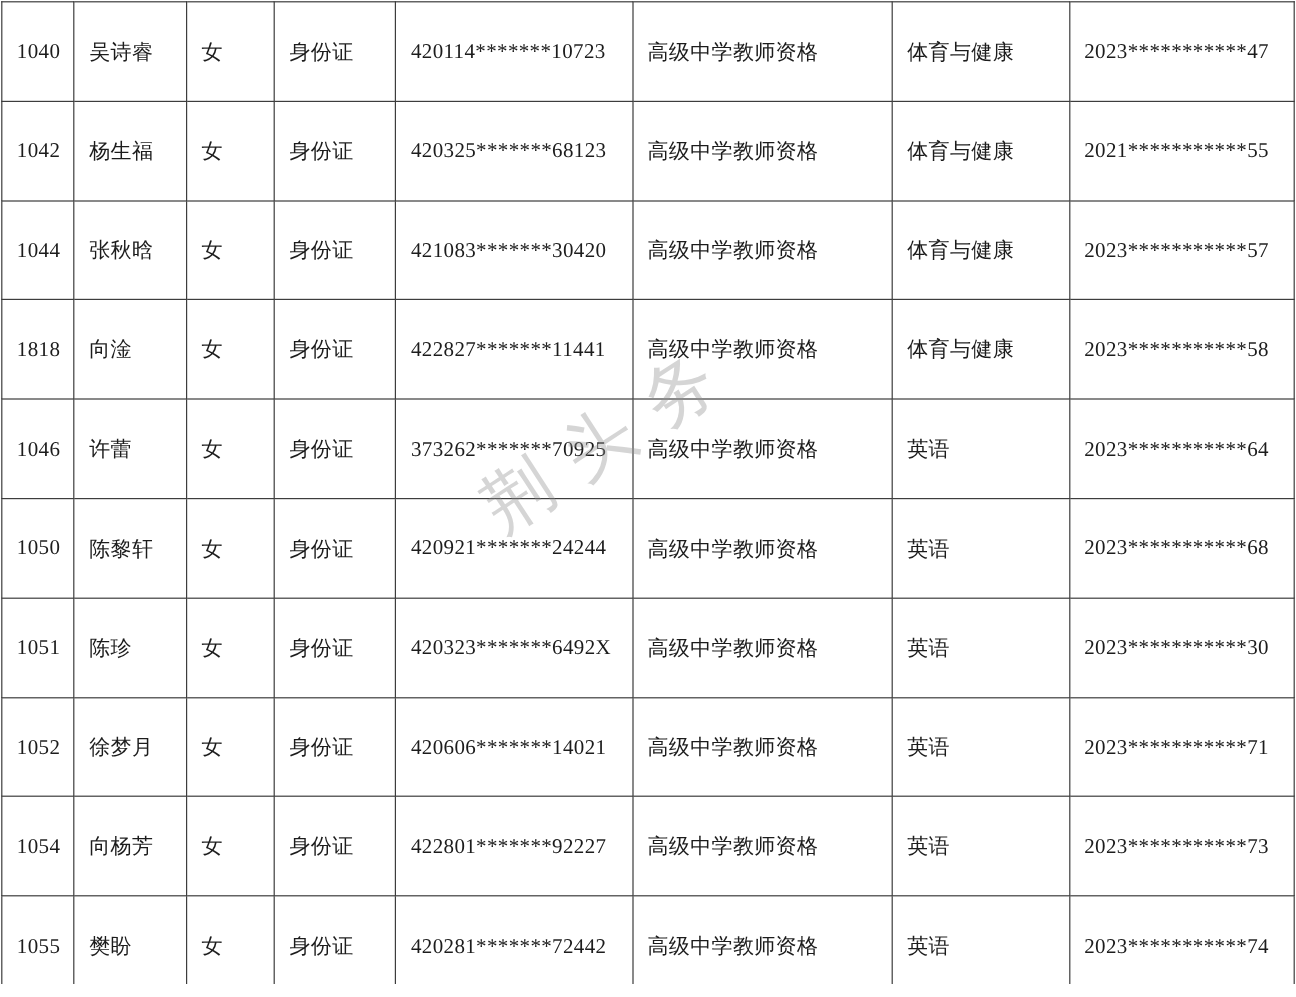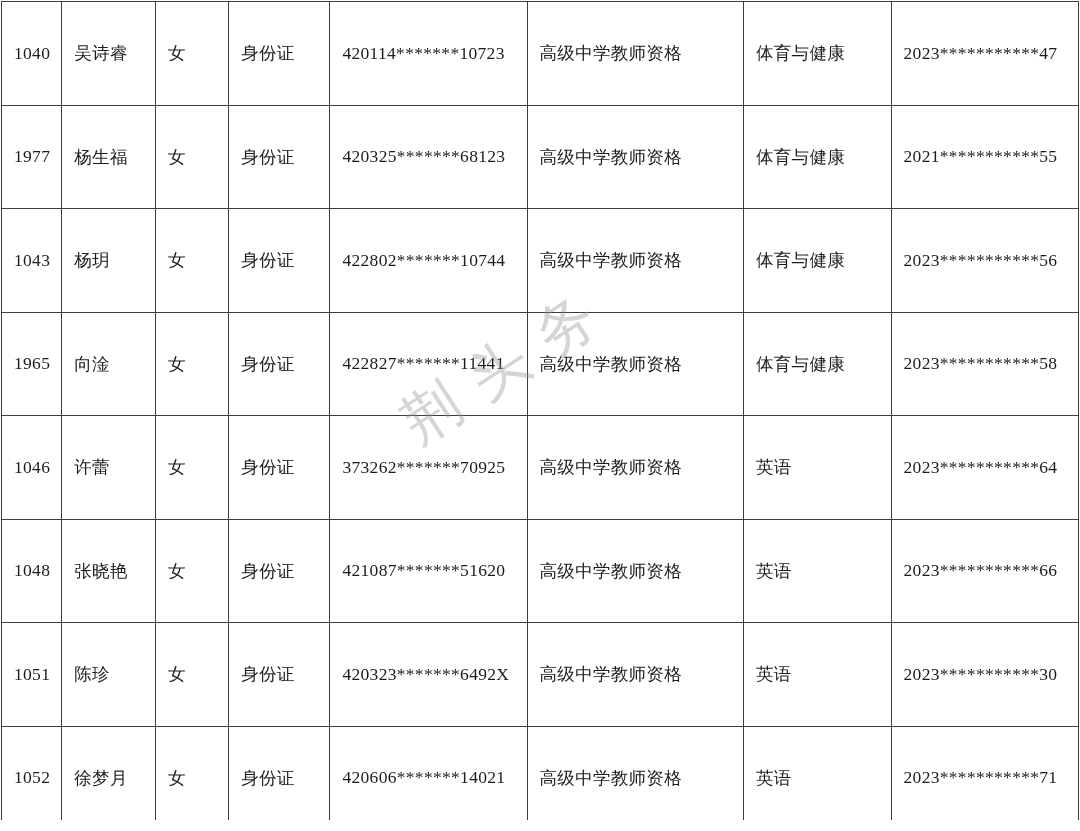--- a/index.html
+++ b/index.html
@@ -81,68 +81,68 @@
           <td>1040</td>
           <td>吴诗睿</td>
           <td>女</td>
           <td>身份证</td>
           <td>420114*******10723</td>
           <td>高级中学教师资格</td>
           <td>体育与健康</td>
           <td>2023***********47</td>
         </tr>
         <tr>
-          <td>1977</td>
+          <td>1042</td>
           <td>杨生福</td>
           <td>女</td>
           <td>身份证</td>
           <td>420325*******68123</td>
           <td>高级中学教师资格</td>
           <td>体育与健康</td>
           <td>2021***********55</td>
         </tr>
         <tr>
-          <td>1043</td>
-          <td>杨玥</td>
+          <td>1044</td>
+          <td>张秋晗</td>
           <td>女</td>
           <td>身份证</td>
-          <td>422802*******10744</td>
+          <td>421083*******30420</td>
           <td>高级中学教师资格</td>
           <td>体育与健康</td>
-          <td>2023***********56</td>
+          <td>2023***********57</td>
         </tr>
         <tr>
-          <td>1965</td>
+          <td>1818</td>
           <td>向淦</td>
           <td>女</td>
           <td>身份证</td>
           <td>422827*******11441</td>
           <td>高级中学教师资格</td>
           <td>体育与健康</td>
           <td>2023***********58</td>
         </tr>
         <tr>
           <td>1046</td>
           <td>许蕾</td>
           <td>女</td>
           <td>身份证</td>
           <td>373262*******70925</td>
           <td>高级中学教师资格</td>
           <td>英语</td>
           <td>2023***********64</td>
         </tr>
         <tr>
-          <td>1048</td>
-          <td>张晓艳</td>
+          <td>1050</td>
+          <td>陈黎轩</td>
           <td>女</td>
           <td>身份证</td>
-          <td>421087*******51620</td>
+          <td>420921*******24244</td>
           <td>高级中学教师资格</td>
           <td>英语</td>
-          <td>2023***********66</td>
+          <td>2023***********68</td>
         </tr>
         <tr>
           <td>1051</td>
           <td>陈珍</td>
           <td>女</td>
           <td>身份证</td>
           <td>420323*******6492X</td>
           <td>高级中学教师资格</td>
           <td>英语</td>
           <td>2023***********30</td>
@@ -150,18 +150,38 @@
         <tr>
           <td>1052</td>
           <td>徐梦月</td>
           <td>女</td>
           <td>身份证</td>
           <td>420606*******14021</td>
           <td>高级中学教师资格</td>
           <td>英语</td>
           <td>2023***********71</td>
         </tr>
+        <tr>
+          <td>1054</td>
+          <td>向杨芳</td>
+          <td>女</td>
+          <td>身份证</td>
+          <td>422801*******92227</td>
+          <td>高级中学教师资格</td>
+          <td>英语</td>
+          <td>2023***********73</td>
+        </tr>
+        <tr>
+          <td>1055</td>
+          <td>樊盼</td>
+          <td>女</td>
+          <td>身份证</td>
+          <td>420281*******72442</td>
+          <td>高级中学教师资格</td>
+          <td>英语</td>
+          <td>2023***********74</td>
+        </tr>
       </tbody>
   </table>
 
   <div class="watermark">荆头务</div>
 
 </div>
 
 </body></html>

